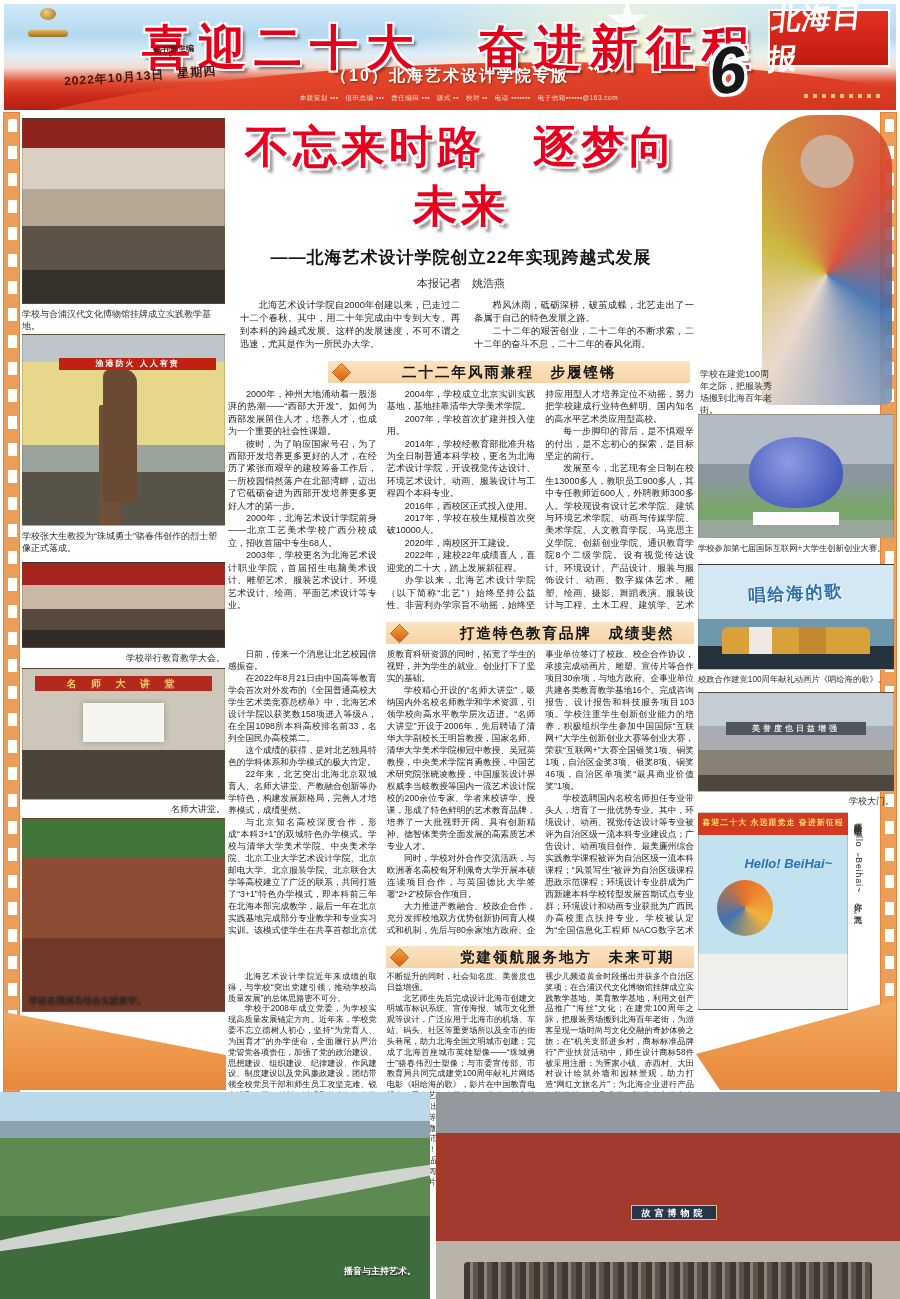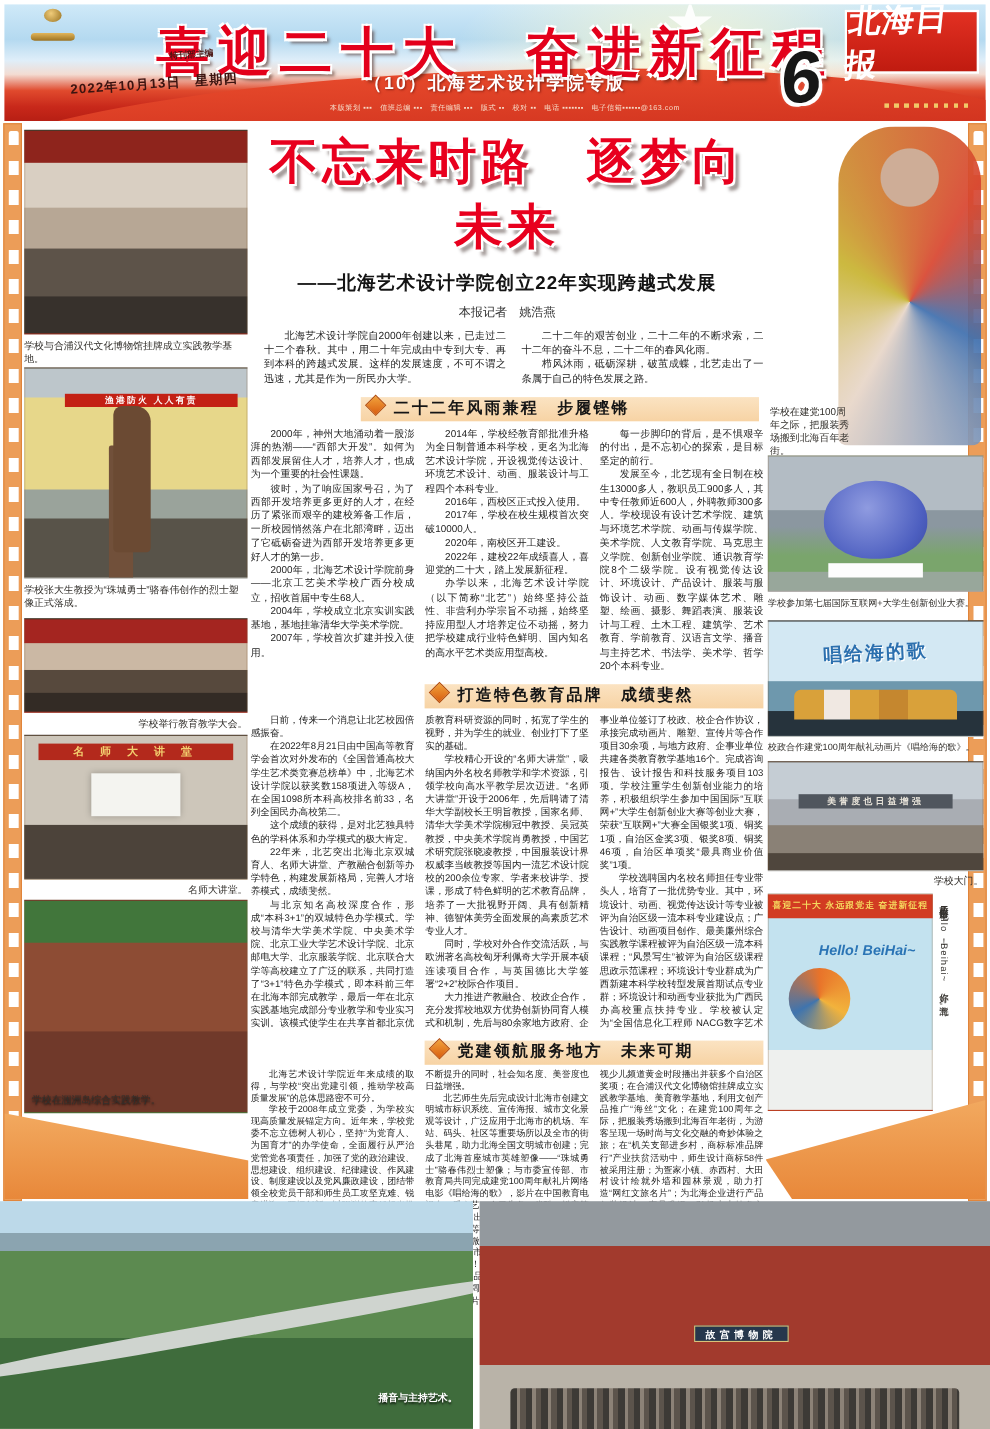--- a/index.html
+++ b/index.html
@@ -100,21 +100,21 @@
   .deco.dr { right:4px; top:1000px; width:200px; height:90px; clip-path:polygon(0 60%,100% 0,100% 100%,12% 100%); }
 
   
   .main { position:absolute; left:228px; top:112px; width:466px; }
   .headline { margin-top:6px; text-align:center; font-size:44px; font-weight:900; color:#e8001e; letter-spacing:4px;
     text-shadow:-2px -2px 0 #fff,2px -2px 0 #fff,-2px 2px 0 #fff,2px 2px 0 #fff,5px 5px 3px rgba(40,20,15,.45); }
   .subhead { margin-top:10px; text-align:center; font-size:17px; font-weight:bold; color:#141414; letter-spacing:1px; }
   .byline { margin-top:7px; text-align:center; font-size:11px; color:#333; font-family:"Liberation Serif",serif; }
   .intro { margin-top:8px; height:54px; column-count:2; column-gap:14px; overflow:hidden;margin-left:12px; }
   .intro p, .cols p { font-size:9.3px; line-height:1.4; color:#242424; text-align:justify; text-indent:2em; }
-  .secbar { height:22px; background:linear-gradient(180deg,#fbe3c2,#f7d3a4); display:flex; align-items:flex-start; }
+  .secbar { height:22px; background:linear-gradient(180deg,#fbe3c2,#f7d3a4); display:flex; align-items:center;gap:44px; }
   .secbar .dia { width:15px; height:15px; margin:0 9px 0 6px; transform:rotate(45deg) scale(.92);
     background:linear-gradient(135deg,#f2a33c,#d85d10); border:1px solid #b14a0c; flex:none; }
   .secbar .t { font-size:14.5px; font-weight:900; color:#151515; letter-spacing:2px; white-space:nowrap; }
   .sec1bar { margin:8px 0 0 100px; width:362px; }
   .insetbar { margin:6px 0 0 158px; width:308px;font-family:Liberation Mono, monospace; }
   .cols { column-gap:10px; overflow:hidden; text-align:justify; }
   .cols1 { margin-top:5px; height:228px; column-count:3; }
   .cols1 p { font-size:9px; line-height:1.38; }
   .cols2 { margin-top:4px; height:292px; column-count:3; }
   .cols2 p { font-size:8.7px; line-height:1.38; }
@@ -214,32 +214,33 @@
     <div class="deco dr"></div>
   </div>
 
   <div class="main">
     <h1 class="headline">不忘来时路　逐梦向未来</h1>
     <div class="subhead">——北海艺术设计学院创立22年实现跨越式发展</div>
     <div class="byline">本报记者　姚浩燕</div>
 
     <div class="intro">
       <p>北海艺术设计学院自2000年创建以来，已走过二十二个春秋。其中，用二十年完成由中专到大专、再到本科的跨越式发展。这样的发展速度，不可不谓之迅速，尤其是作为一所民办大学。</p>
+      <p>栉风沐雨，砥砺深耕，破茧成蝶，北艺走出了一条属于自己的特色发展之路。</p>
       <p>二十二年的艰苦创业，二十二年的不断求索，二十二年的奋斗不息，二十二年的春风化雨。</p>
-      <p>栉风沐雨，砥砺深耕，破茧成蝶，北艺走出了一条属于自己的特色发展之路。</p>
     </div>
 
     <div class="secbar sec1bar">
       <span class="dia"></span>
       <span class="t">二十二年风雨兼程　步履铿锵</span>
     </div>
     <div class="cols cols1">
       <p>2000年，神州大地涌动着一股澎湃的热潮——“西部大开发”。如何为西部发展留住人才，培养人才，也成为一个重要的社会性课题。</p>
       <p>彼时，为了响应国家号召，为了西部开发培养更多更好的人才，在经历了紧张而艰辛的建校筹备工作后，一所校园悄然落户在北部湾畔，迈出了它砥砺奋进为西部开发培养更多更好人才的第一步。</p>
       <p>2000年，北海艺术设计学院前身——北京工艺美术学校广西分校成立，招收首届中专生68人。</p>
+      <p>2003年，学校更名为北海艺术设计职业学院，首届招生电脑美术设计、雕塑艺术、服装艺术设计、环境艺术设计、绘画、平面艺术设计等专业。</p>
       <p>2004年，学校成立北京实训实践基地，基地挂靠清华大学美术学院。</p>
       <p>2007年，学校首次扩建并投入使用。</p>
       <p>2014年，学校经教育部批准升格为全日制普通本科学校，更名为北海艺术设计学院，开设视觉传达设计、环境艺术设计、动画、服装设计与工程四个本科专业。</p>
       <p>2016年，西校区正式投入使用。</p>
       <p>2017年，学校在校生规模首次突破10000人。</p>
       <p>2020年，南校区开工建设。</p>
       <p>2022年，建校22年成绩喜人，喜迎党的二十大，踏上发展新征程。</p>
       <p>办学以来，北海艺术设计学院（以下简称“北艺”）始终坚持公益性、非营利办学宗旨不动摇，始终坚持应用型人才培养定位不动摇，努力把学校建成行业特色鲜明、国内知名的高水平艺术类应用型高校。</p>
       <p>每一步脚印的背后，是不惧艰辛的付出，是不忘初心的探索，是目标坚定的前行。</p>
       <p>发展至今，北艺现有全日制在校生13000多人，教职员工900多人，其中专任教师近600人，外聘教师300多人。学校现设有设计艺术学院、建筑与环境艺术学院、动画与传媒学院、美术学院、人文教育学院、马克思主义学院、创新创业学院、通识教育学院8个二级学院。设有视觉传达设计、环境设计、产品设计、服装与服饰设计、动画、数字媒体艺术、雕塑、绘画、摄影、舞蹈表演、服装设计与工程、土木工程、建筑学、艺术教育、学前教育、汉语言文学、播音与主持艺术、书法学、美术学、哲学20个本科专业。</p>

